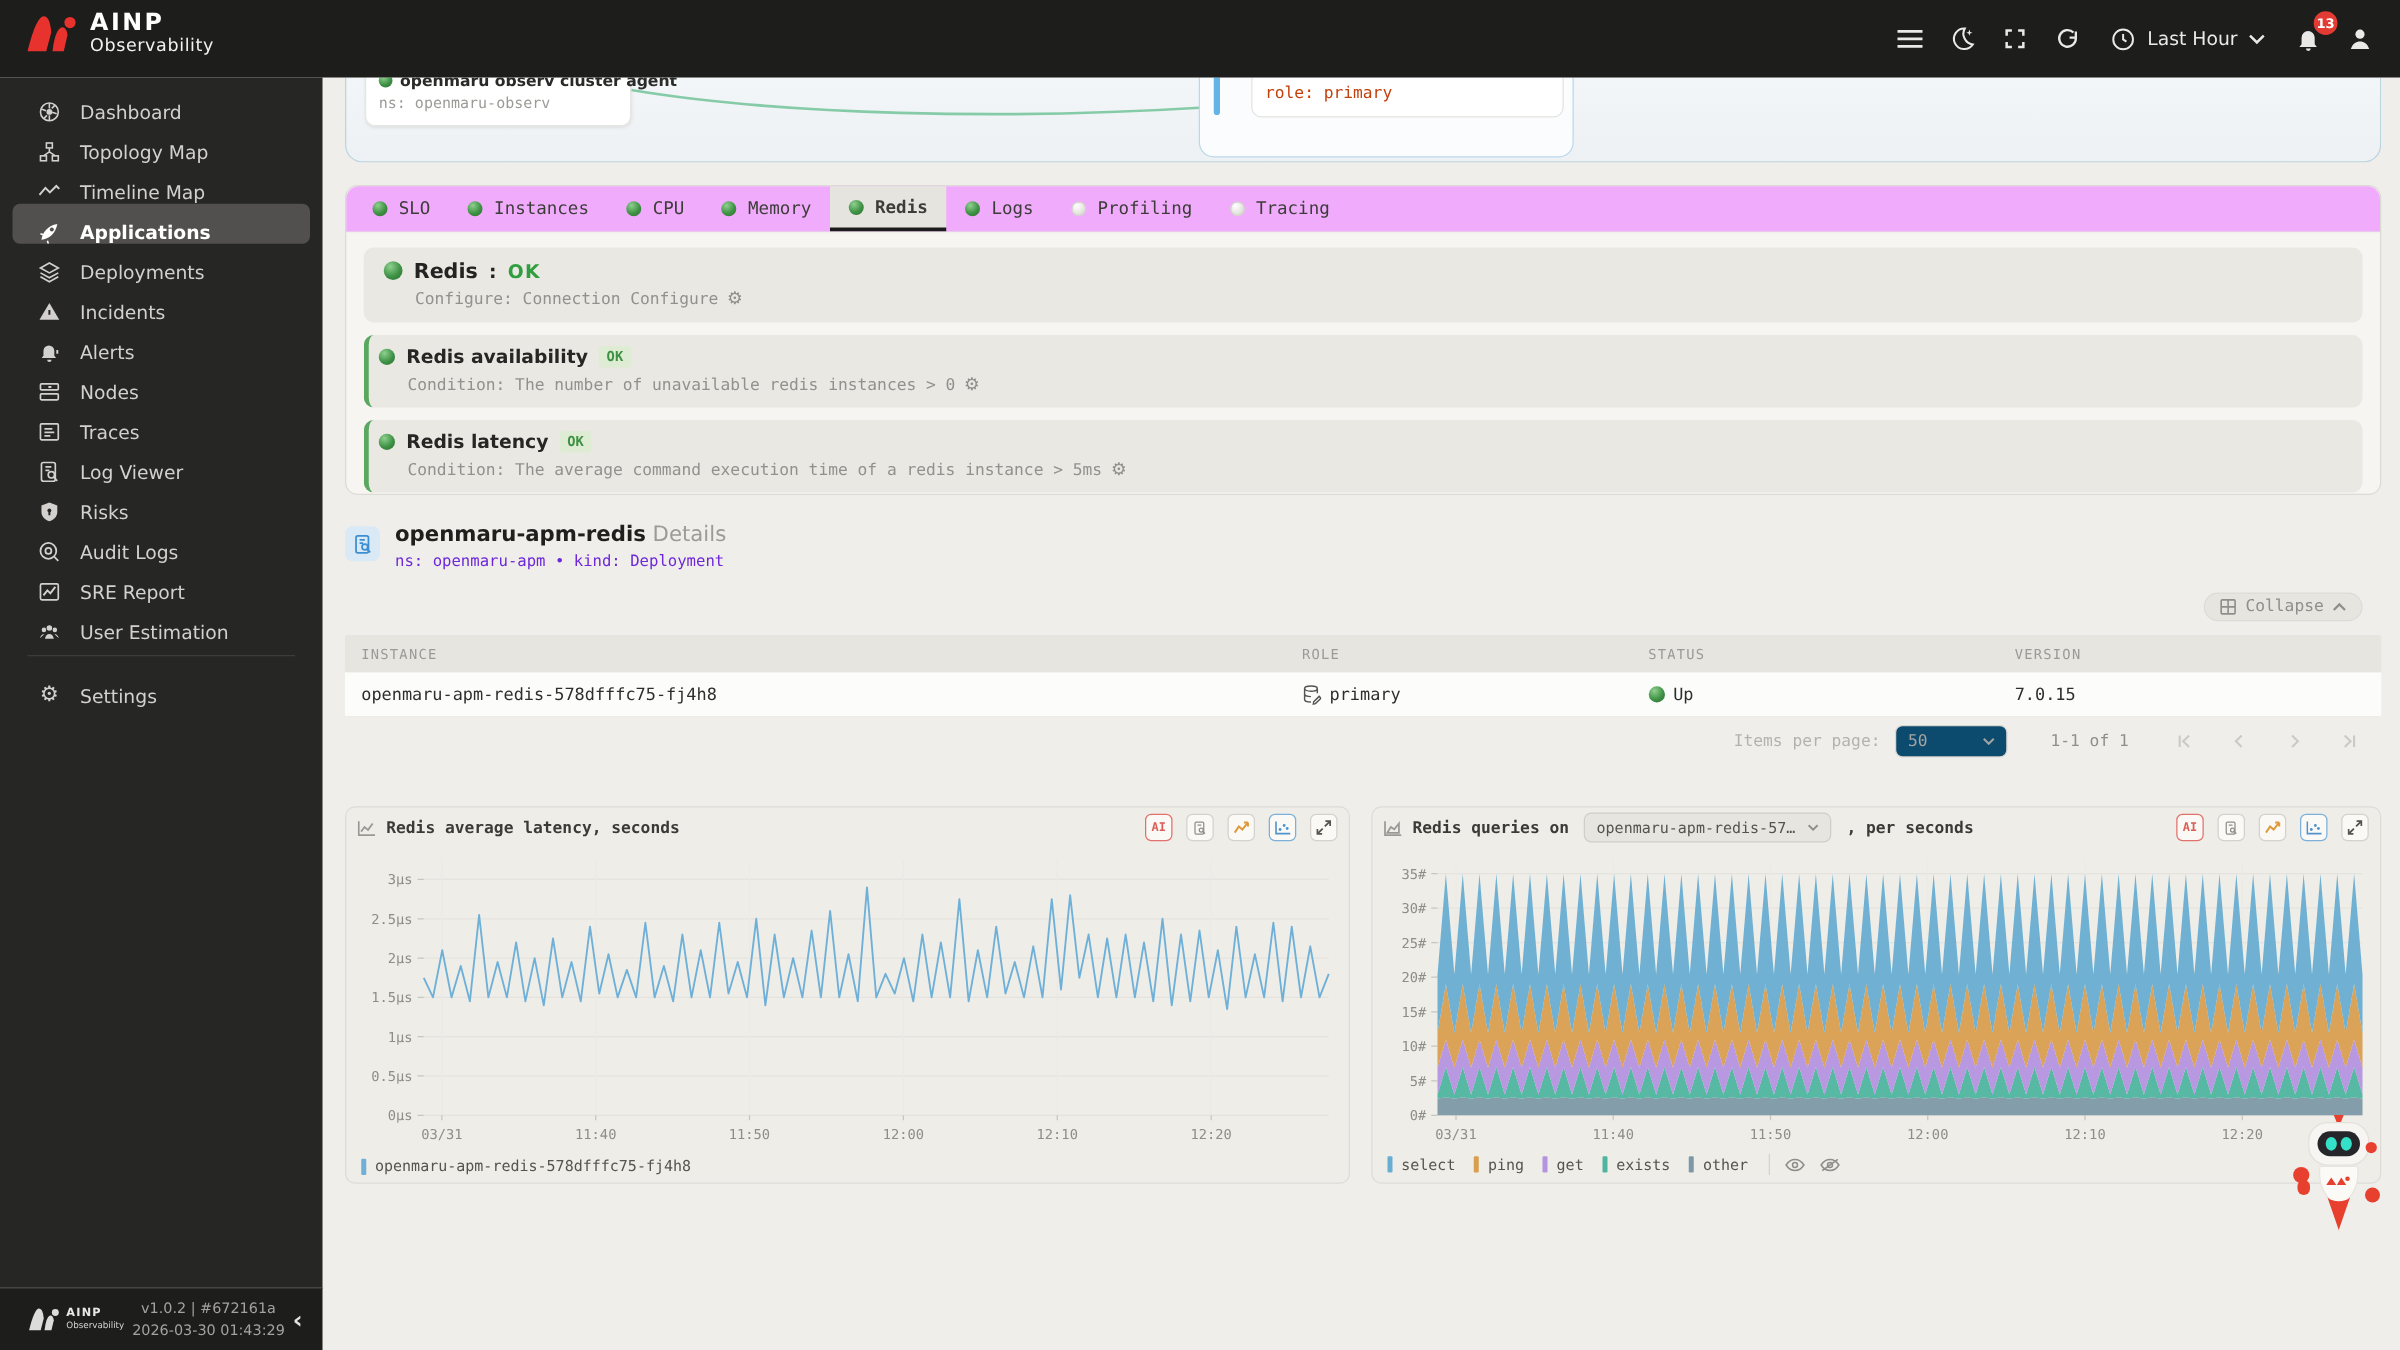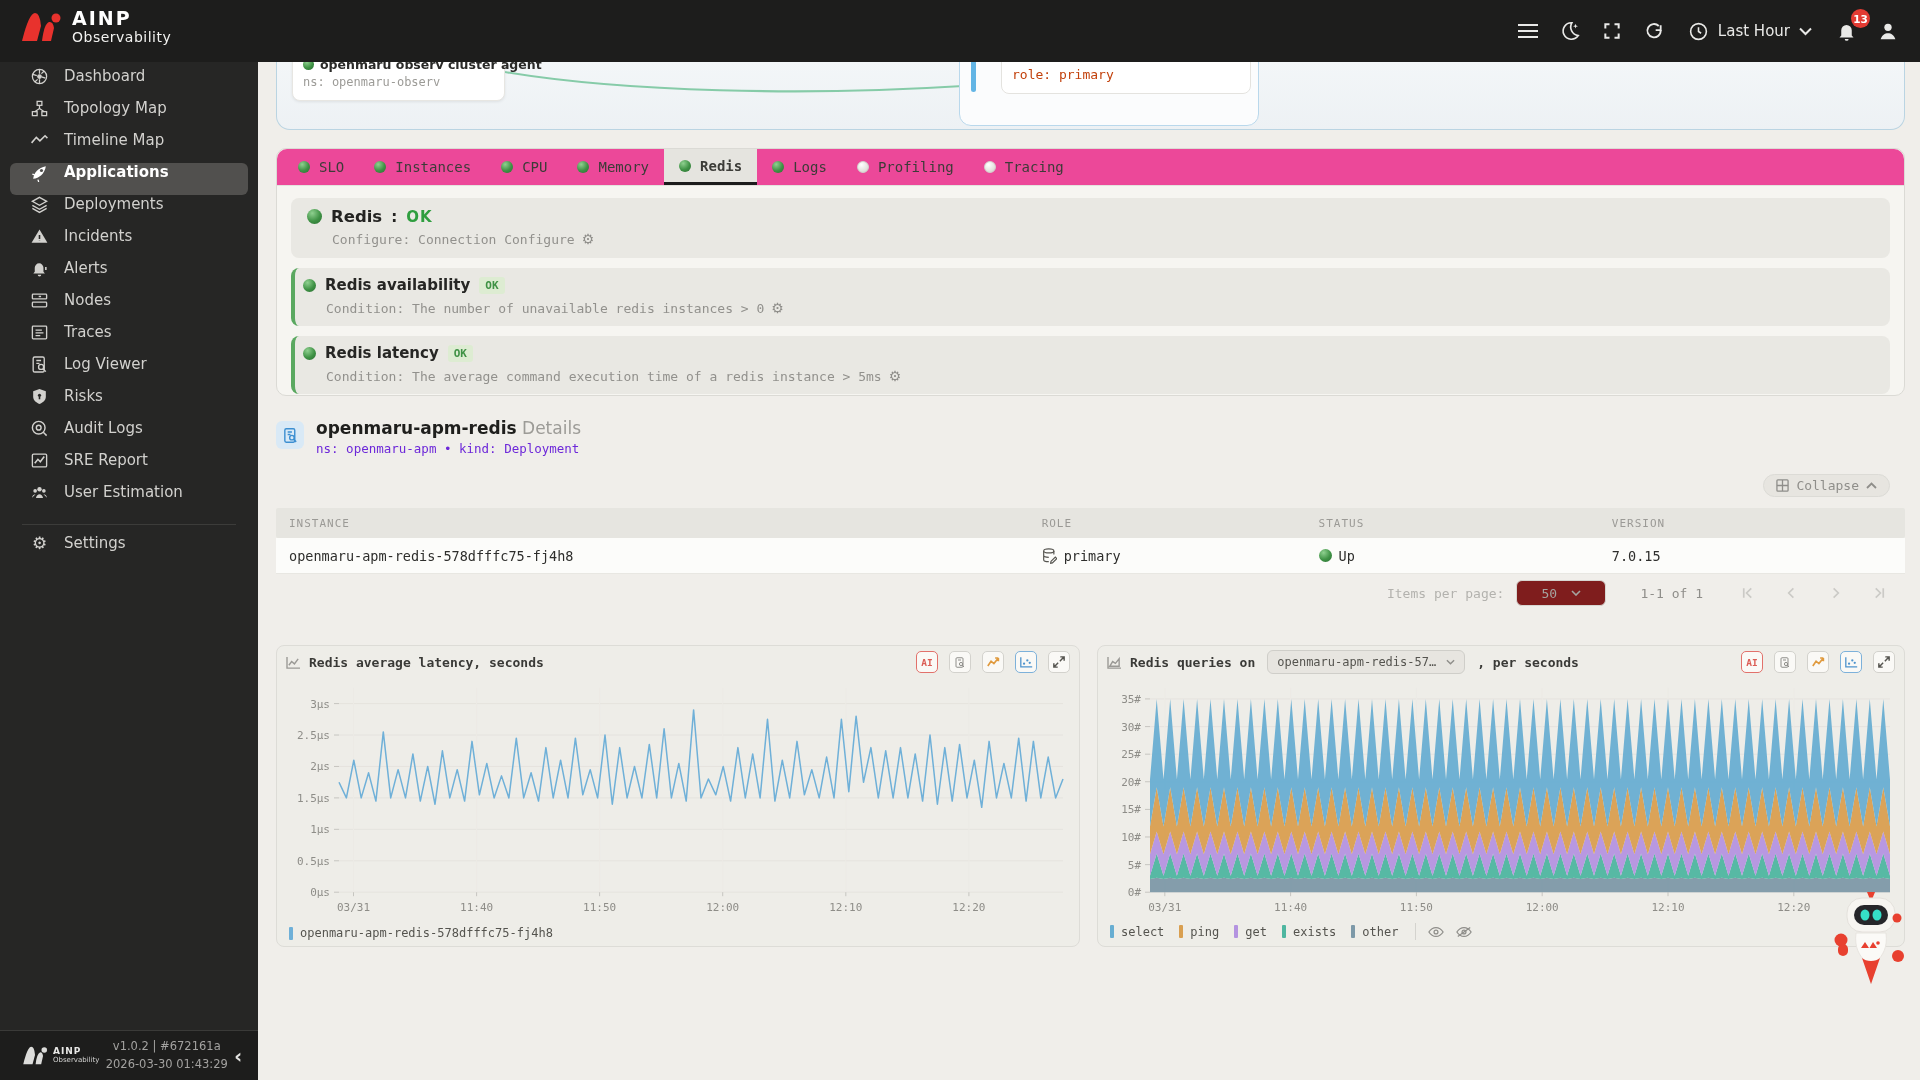--- a/index.html
+++ b/index.html
@@ -19,21 +19,21 @@
   .kbd { border:1px solid #a9a8a4; border-radius:5px; padding:0px 6px; font-size:12px; line-height:17px; color:#8f8e8a; }
   .topbar-right { position:absolute; right:14px; top:0; height:62px; display:flex; align-items:center; gap:6px; color:#e9e9e7; }
   .tb-icon { width:36px; height:36px; display:flex; align-items:center; justify-content:center; }
   .time-range { display:flex; align-items:center; gap:9px; font-size:15px; padding:0 10px; }
   .bell-wrap { position:relative; width:36px; height:36px; display:flex; align-items:center; justify-content:center; }
   .badge { position:absolute; top:-4px; right:-6px; min-width:19px; height:19px; border-radius:10px; background:#e23b33; color:#fff; font-size:10.5px; font-weight:bold; display:flex; align-items:center; justify-content:center; padding:0 0; }
 
   
   .sidebar { position:absolute; left:0; top:62px; bottom:50px; width:258px; background:#262625; z-index:25; padding-top:5px; }
   .sidebar ul { list-style:none; }
-  .sidebar li { height:32px; display:flex; align-items:flex-start; gap:15px; padding-left:20px; margin:0 10px; color:#d2d1ce; font-size:15px; border-radius:6px; cursor:default; }
+  .sidebar li { height:32px; display:flex; align-items:flex-end; gap:15px; padding-left:20px; margin:0 10px; color:#d2d1ce; font-size:15px; border-radius:6px; cursor:default; }
   .sidebar li svg, .sidebar li .glyph { width:19px; height:19px; flex:none; display:flex; align-items:center; justify-content:center; font-size:17px; line-height:19px; }
   .sidebar li.active { background:#51504e; color:#ffffff; font-weight:bold; }
   .sidebar-divider { height:1px; background:#3c3c3a; margin:9px 22px; }
   .sidebar-footer { position:absolute; left:0; bottom:0; width:258px; height:50px; background:#1d1d1c; border-top:1px solid #3a3a38; display:flex; align-items:center; z-index:26; }
   .mini-logo { margin-left:22px; display:flex; align-items:center; gap:5px; }
   .mini-logo .t1 { color:#e8e8e6; font-size:9px; font-weight:bold; letter-spacing:1px; line-height:1.1; }
   .mini-logo .t2 { color:#d5d5d3; font-size:7px; }
   .version-block { flex:1; text-align:center; color:#a3a2a0; font-size:11.5px; line-height:1.55; }
   .collapse-sidebar { margin-right:16px; color:#e3e3e1; font-size:19px; font-weight:bold; }
 
@@ -48,21 +48,21 @@
   .topo-card-left .ns { margin-top:3px; font-size:12px; color:#9c9b97; }
   .topo-curve { position:absolute; left:228px; top:0px; }
   .topo-right-outer { position:absolute; left:682px; top:-46px; width:300px; height:110px; border:1px solid #b9d8ec; border-radius:12px; background:#fbfcfd; }
   .topo-right-bar { position:absolute; left:694px; top:-36px; width:5px; height:66px; background:#63b5e5; border-radius:3px; }
   .topo-right-card { position:absolute; left:724px; top:-16px; width:250px; height:48px; background:#fff; border:1px solid #e4e3df; border-radius:8px; padding:4px 10px; }
   .topo-right-card .role { margin-top:16px; font-size:13px; color:#c2410c; }
   .topo-right-card .corner-ico { position:absolute; right:14px; top:0px; color:#333; }
 
   
   .tabs-panel { position:absolute; left:18px; top:86px; width:1629px; height:248px; background:#f6f5f1; border:1px solid #dbdad5; border-radius:10px; }
-  .tabs-bar { height:37px; display:flex; align-items:stretch; padding-left:6px; border-bottom:1px solid #e3e2dd; background:#ec4899; border-radius:10px 10px 0 0; }
+  .tabs-bar { height:37px; display:flex; align-items:stretch; padding-left:6px; border-bottom:1px solid #e3e2dd; background:#f0abfc; border-radius:10px 10px 0 0; }
   .tab { display:flex; align-items:center; gap:9px; padding:0 15px; font-family:"DejaVu Sans Mono","Liberation Mono",monospace; font-size:14px; color:#3c3c38; cursor:pointer; }
   .tab.active { background:#e5e4df; border-bottom:3px solid #1c1c1c; font-weight:bold; }
   .dot { width:12px; height:12px; border-radius:50%; flex:none; }
   .dot.ok  { background:radial-gradient(circle at 35% 28%, #8fd08f 0%, #3f9245 55%, #2a6e31 100%); }
   .dot.off { background:radial-gradient(circle at 35% 28%, #ffffff 0%, #e3e2dd 65%, #cbcac5 100%); border:1px solid #d3d2cd; }
 
   .status-card { margin:12px 14px 10px; background:#e9e8e3; border-radius:8px; padding:9px 16px 11px; }
   .status-card .row1 { display:flex; align-items:center; gap:9px; }
   .status-card .dot.big { width:15px; height:15px; }
   .status-card .name { font-size:16.5px; font-weight:bold; color:#232321; }
@@ -88,21 +88,21 @@
 
   .collapse-btn { position:absolute; top:412px; right:30px; height:23px; display:flex; align-items:center; gap:7px; background:#e7e5e0; border:1px solid #dcdbd6; border-radius:12px; padding:0 12px; color:#8f8e8a; font-size:13px; font-family:"DejaVu Sans Mono","Liberation Mono",monospace; cursor:pointer; }
 
   
   .table-wrap { position:absolute; left:18px; top:446px; width:1629px; }
   .t-head { height:30px; background:#e6e5e0; display:flex; align-items:center; font-family:"DejaVu Sans Mono","Liberation Mono",monospace; font-size:11px; letter-spacing:1px; color:#9b9a96; border-radius:2px; }
   .t-row  { height:36px; background:#fcfcfa; display:flex; align-items:center; border-bottom:1px solid #e8e7e2; font-family:"DejaVu Sans Mono","Liberation Mono",monospace; font-size:13.5px; color:#2e2e2c; }
   .c1 { width:47%; padding-left:13px; } .c2 { width:17%; } .c3 { width:18%; } .c4 { width:18%; }
   .cell-ic { display:flex; align-items:center; gap:7px; }
   .t-pag { height:38px; display:flex; align-items:center; justify-content:flex-end; color:#b3b2ae; font-size:13px; font-family:"DejaVu Sans Mono","Liberation Mono",monospace; padding-right:4px; }
-  .pp-select { width:90px; height:26px; background:#7f1d1d; border:1px solid #d7d6d1; border-radius:6px; display:flex; align-items:center; justify-content:space-between; padding:0 24px; color:#a5a4a0; margin-left:12px; cursor:pointer; }
+  .pp-select { width:90px; height:26px; background:#0c4a6e; border:1px solid #d7d6d1; border-radius:6px; display:flex; align-items:center; justify-content:space-between; padding:0 9px; color:#a5a4a0; margin-left:12px; cursor:pointer; }
   .range { margin-left:34px; color:#8f8e8a; }
   .pnav { display:flex; align-items:center; margin-left:22px; }
   .pnav .pbtn { width:44px; display:flex; justify-content:center; color:#cbcac6; }
 
   
   .chart-panel { position:absolute; top:583px; height:302px; background:#eeede8; border:1px solid #dddcd7; border-radius:8px; }
   .chart-panel.left  { left:18px;  width:804px; }
   .chart-panel.right { left:839px; width:808px; }
   .chart-head { height:32px; display:flex; align-items:center; gap:8px; padding:0 9px; font-family:"DejaVu Sans Mono","Liberation Mono",monospace; font-size:13px; font-weight:bold; color:#3a3a37; }
   .chart-head .spacer { flex:1; }

